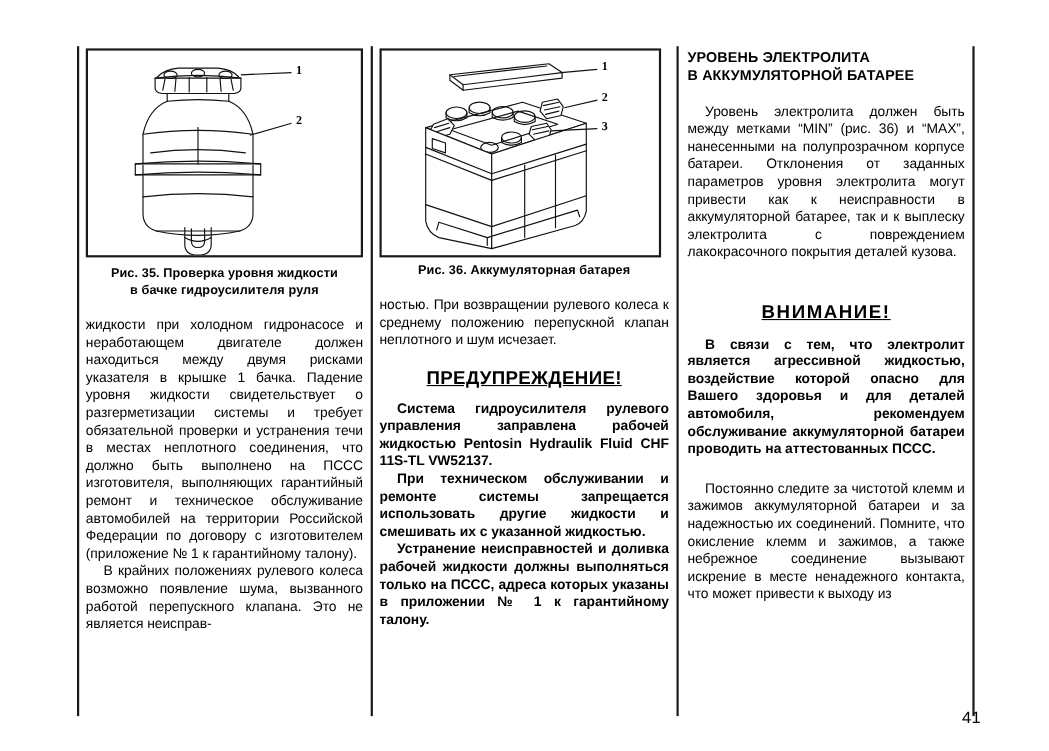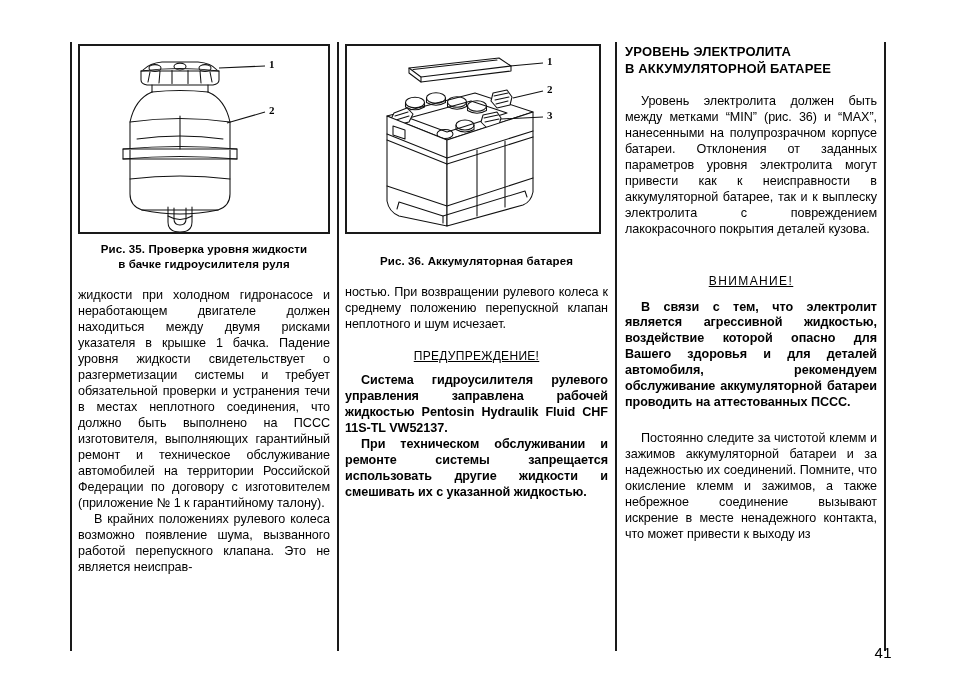--- a/index.html
+++ b/index.html
@@ -85,22 +85,22 @@
   .bold-text p.ind { text-indent: 16px; }
 
   .heading {
     font-size: 13px;
     font-weight: bold;
     line-height: 1.3;
     letter-spacing: .15px;
   }
 
   .warn-title {
-    font-size: 12px;
-    font-weight: normal;
+    font-size: 17px;
+    font-weight: bold;
     text-align: center;
     text-decoration: underline;
     letter-spacing: 1.4px;
   }
   .warn-title.tight { letter-spacing: .3px; }
   .spacer-10 { height: 10px; }
   .spacer-12 { height: 12px; }
   .spacer-16 { height: 16px; }
   .spacer-20 { height: 20px; }
   .spacer-24 { height: 24px; }
@@ -254,39 +254,40 @@
           <path d="M163,20 L196,17"></path>
           <path d="M166,52 L196,45"></path>
           <path d="M154,73 L196,71"></path>
         </g>
       </svg>
       <div class="fignum" style="left:200px; top:9px;">1</div>
       <div class="fignum" style="left:200px; top:37px;">2</div>
       <div class="fignum" style="left:200px; top:63px;">3</div>
     </div>
 
-    <div class="figcaption" style="margin-top:20px;">
+    <div class="figcaption" style="margin-top:5px;">
       <div>Рис. 36. Аккумуляторная батарея</div>
     </div>
 
     <div class="spacer-16"></div>
 
     <div class="body-text">
       <p>ностью. При возвращении рулевого колеса к среднему положению перепускной клапан неплотного и шум исчезает.</p>
     </div>
 
     <div class="spacer-16"></div>
 
     <div class="warn-title tight">ПРЕДУПРЕЖДЕНИЕ!</div>
 
     <div class="spacer-10"></div>
 
     <div class="bold-text">
       <p class="ind">Система гидроусилителя рулевого управления заправлена рабочей жидкостью  Pentosin Hydraulik Fluid CHF 11S-TL VW52137.</p>
       <p class="ind">При техническом обслуживании и ремонте системы запрещается использовать другие жидкости и смешивать их с указанной жидкостью.</p>
+      <p class="ind">Устранение неисправностей и доливка рабочей жидкости должны выполняться только на ПССС, адреса которых указаны в приложении № 1 к гарантийному талону.</p>
     </div>
   </div>
 
   <div class="col col3">
 
     <div class="heading">
       <div>УРОВЕНЬ ЭЛЕКТРОЛИТА</div>
       <div>В АККУМУЛЯТОРНОЙ БАТАРЕЕ</div>
     </div>
 

